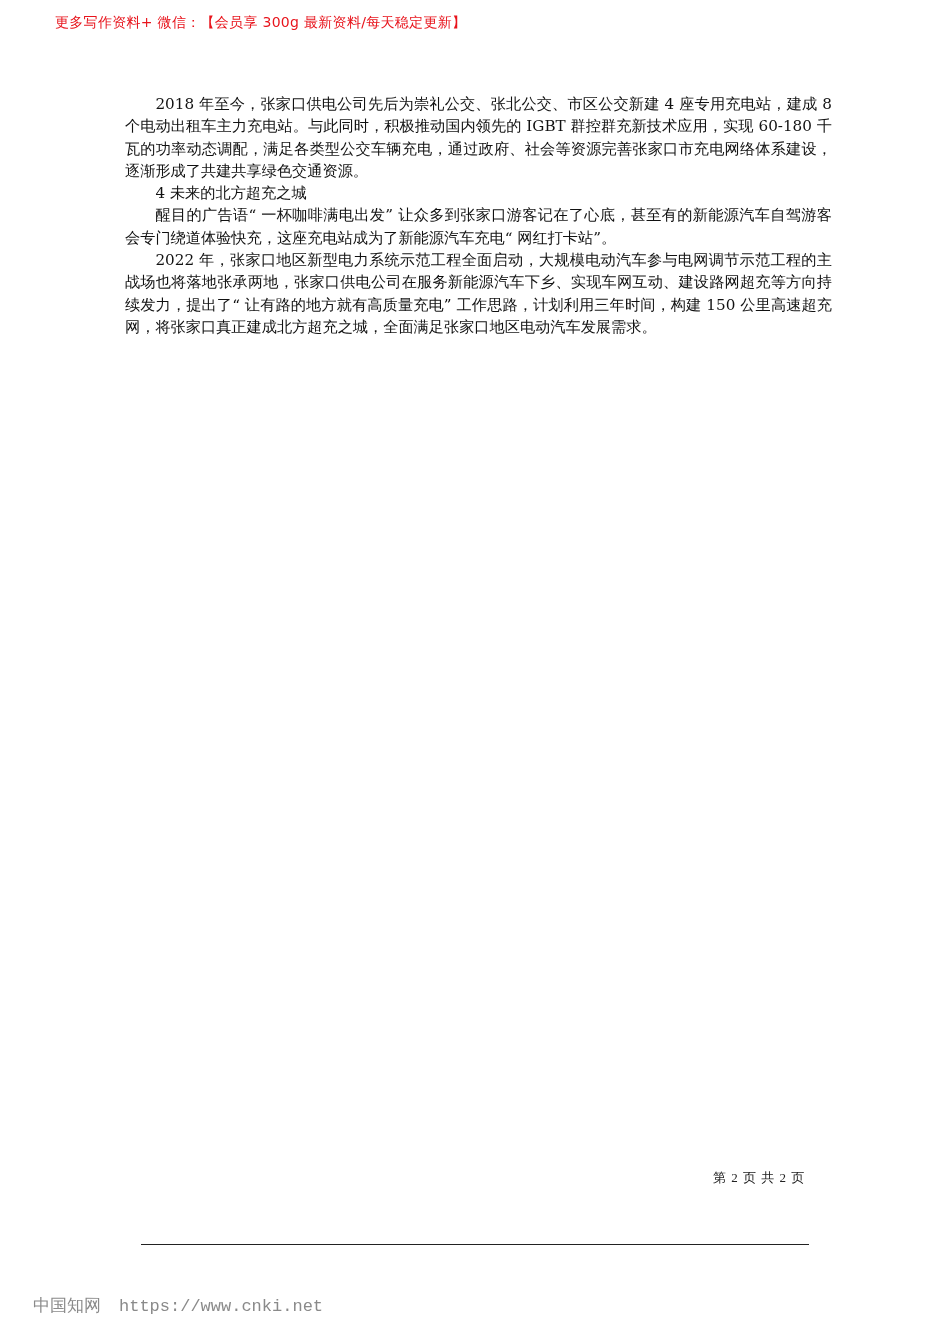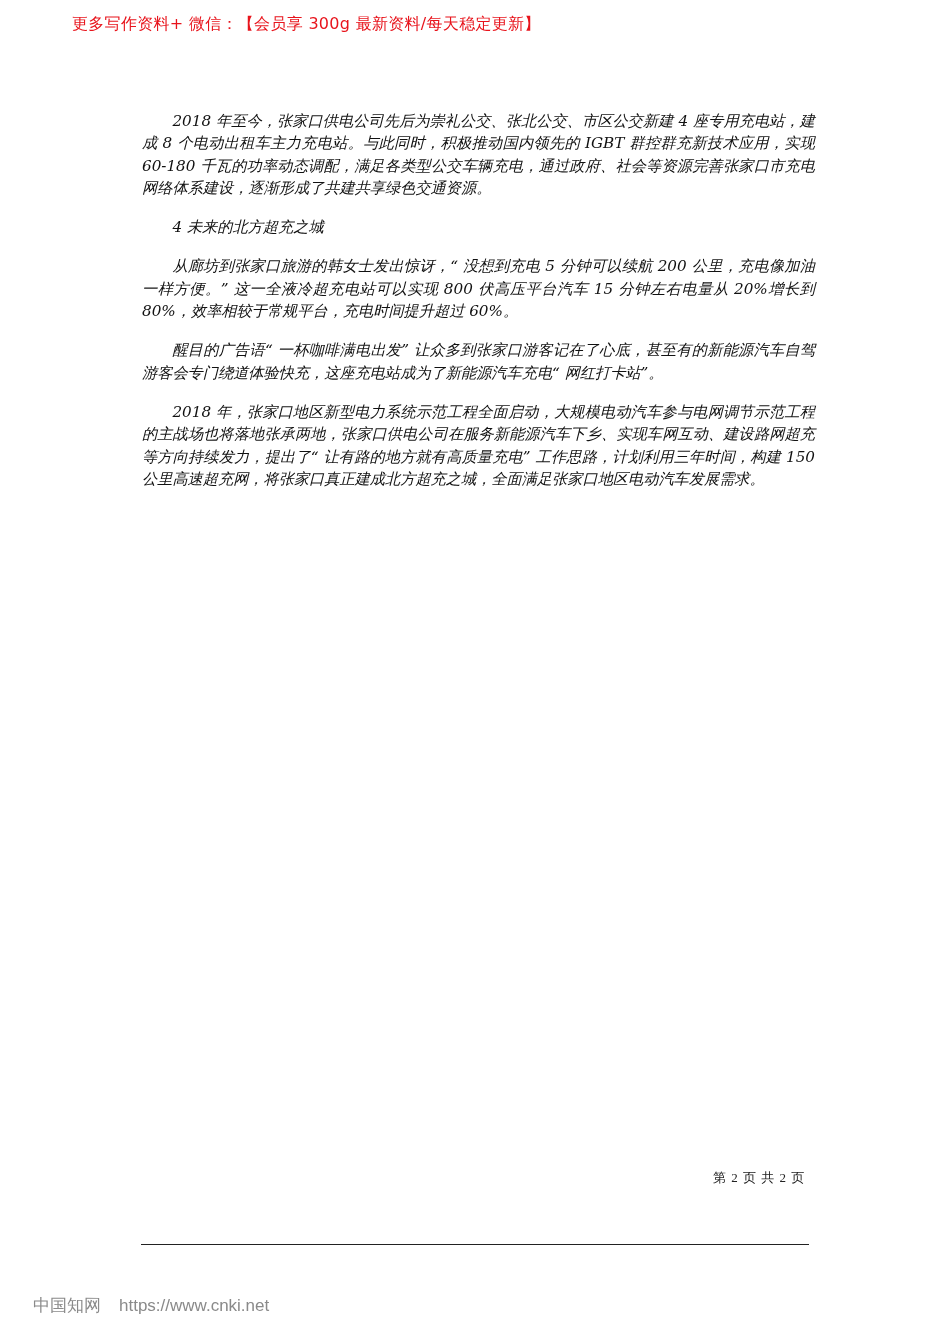--- a/index.html
+++ b/index.html
@@ -1,40 +1,39 @@
 <!DOCTYPE html>
 <html><head>
 <meta charset="utf-8">
 <style>
   html, body { margin: 0; padding: 0; background: #ffffff; }
   body { width: 950px; height: 1344px; position: relative; overflow: hidden;
          font-family: "DejaVu Serif", "Liberation Serif", serif; color: #111; }
-  .promo { position: absolute; left: 72px; top: 14px; font-size: 16px; color: #e8141c;
+  .promo { position: absolute; left: 55px; top: 14px; font-size: 14px; color: #e8141c;
            font-family: "DejaVu Sans", "Liberation Sans", sans-serif; letter-spacing: 0.3px; white-space: nowrap; }
   .content { position: absolute; left: 125px; top: 93px; width: 707px; }
-  .content p { margin: 17px; font-size: 15.2px; line-height: 22.3px; text-indent: 2em; text-align: justify; font-style: italic; }
+  .content p { margin: 0; font-size: 15.2px; line-height: 22.3px; text-indent: 2em; text-align: justify; }
   .content p.heading { text-indent: 2em; }
   .pager { position: absolute; left: 713px; top: 1169px; font-size: 13px; color: #222;
            font-family: Liberation Serif, serif; word-spacing: 2px; }
   .rule { position: absolute; left: 141px; top: 1244px; width: 668px; height: 1px; background: #222; }
   .footer { position: absolute; left: 33px; top: 1294px; font-size: 17px; color: #8a8a8a;
-            font-family: Liberation Sans, sans-serif; white-space: nowrap; }
+            font-family: Liberation Mono, monospace; white-space: nowrap; }
   .footer .site-url { margin-left: 18px; }
 </style>
 </head>
 <body>
 
 <div class="promo">更多写作资料+ 微信：【会员享 300g 最新资料/每天稳定更新】</div>
 
 <div class="content">
   <p>2018 年至今，张家口供电公司先后为崇礼公交、张北公交、市区公交新建 4 座专用充电站，建成 8 个电动出租车主力充电站。与此同时，积极推动国内领先的 IGBT 群控群充新技术应用，实现 60-180 千瓦的功率动态调配，满足各类型公交车辆充电，通过政府、社会等资源完善张家口市充电网络体系建设，逐渐形成了共建共享绿色交通资源。</p>
   <p class="heading">4 未来的北方超充之城</p>
-  <p>从廊坊到张家口旅游的韩女士发出惊讶，“ 没想到充电 5 分钟可以续航 200 公里，充电像加油一样方便。” 这一全液冷超充电站可以实现 800 伏高压平台汽车 15 分钟左右电量从 20%增长到 80%，效率相较于常规平台，充电时间提升超过 60%。</p>
   <p>醒目的广告语“ 一杯咖啡满电出发” 让众多到张家口游客记在了心底，甚至有的新能源汽车自驾游客会专门绕道体验快充，这座充电站成为了新能源汽车充电“ 网红打卡站”。</p>
-  <p>2018 年，张家口地区新型电力系统示范工程全面启动，大规模电动汽车参与电网调节示范工程的主战场也将落地张承两地，张家口供电公司在服务新能源汽车下乡、实现车网互动、建设路网超充等方向持续发力，提出了“ 让有路的地方就有高质量充电” 工作思路，计划利用三年时间，构建 150 公里高速超充网，将张家口真正建成北方超充之城，全面满足张家口地区电动汽车发展需求。</p>
+  <p>2022 年，张家口地区新型电力系统示范工程全面启动，大规模电动汽车参与电网调节示范工程的主战场也将落地张承两地，张家口供电公司在服务新能源汽车下乡、实现车网互动、建设路网超充等方向持续发力，提出了“ 让有路的地方就有高质量充电” 工作思路，计划利用三年时间，构建 150 公里高速超充网，将张家口真正建成北方超充之城，全面满足张家口地区电动汽车发展需求。</p>
 </div>
 
 <div class="pager">第 2 页 共 2 页</div>
 
 <div class="rule"></div>
 
 <div class="footer">
   <span>中国知网</span><span class="site-url">https://www.cnki.net</span>
 </div>
 

